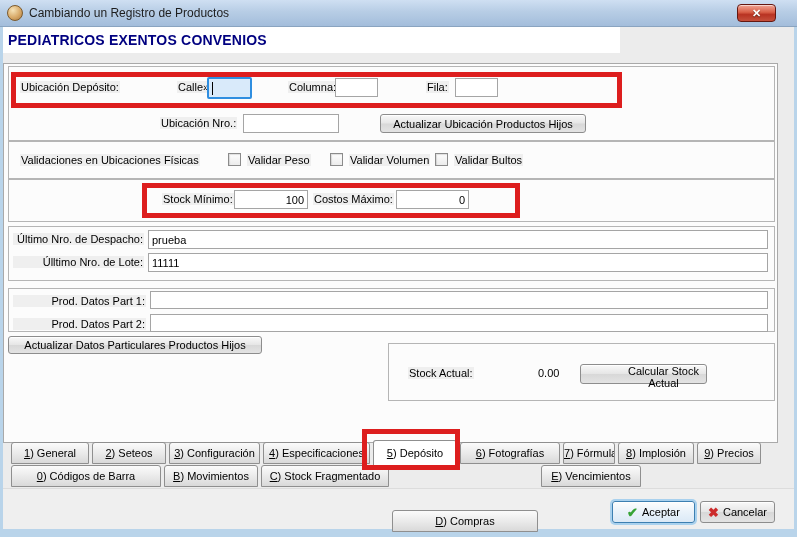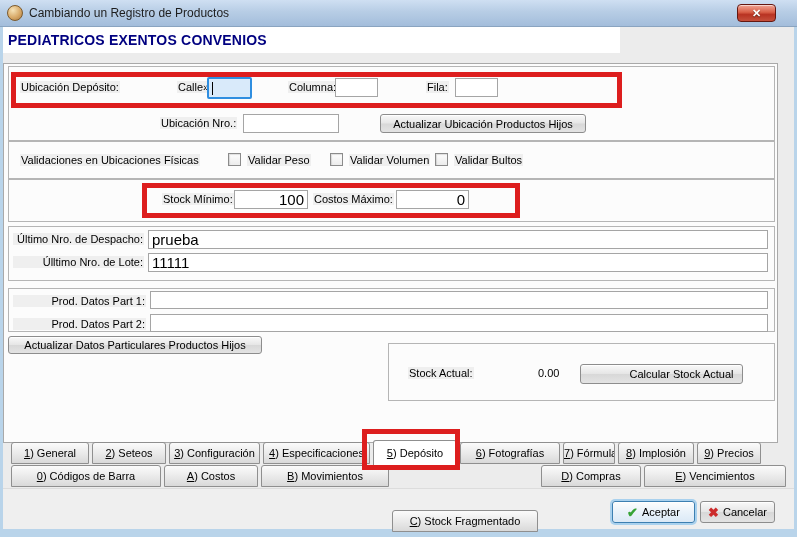--- a/index.html
+++ b/index.html
@@ -47,21 +47,21 @@
   .gA{ left:5px;  top:39px;  width:767px; height:75px; }
   .gB{ left:5px;  top:114px; width:767px; height:38px; }
   .gC{ left:5px;  top:152px; width:767px; height:43px; }
   .gD{ left:5px;  top:199px; width:767px; height:55px; }
   .gE{ left:5px;  top:261px; width:767px; height:44px; }
   .gF{ left:385px; top:316px; width:387px; height:58px; }
   .lbl{ position:absolute; background:#efefef; padding:0 1px; white-space:nowrap; }
   .lbl-r{ text-align:right; }
   .inp{
     position:absolute; border:1px solid #a5a5a5; background:#fff;
-    font-family:"Liberation Sans",sans-serif; font-size:15px;
+    font-family:"Liberation Sans",sans-serif; font-size:11px;
     padding:3px 3px; height:19px; outline:none;
   }
   .inp.num{ text-align:right; }
   .inp-focus{
     position:absolute; border:2px solid #2f8ee0; background:#d9eafa;
     border-radius:2px; display:flex; align-items:center; padding-left:3px;
   }
   .caret{ width:1px; height:13px; background:#000; }
   .btn{
     position:absolute; border:1px solid #8d8d8d; border-radius:3px;
@@ -186,37 +186,36 @@
 
     <span class="lbl lbl-r" style="left:10px; top:268px; width:133px;">Prod. Datos Part 1:</span>
     <input class="inp" style="left: 147px; top: 264px; width: 618px; height: 18px;" value="">
     <span class="lbl lbl-r" style="left:10px; top:291px; width:133px;">Prod. Datos Part 2:</span>
     <input class="inp" style="left: 147px; top: 287px; width: 618px; height: 18px;" value="">
 
     <button class="btn" style="left:5px; top:309px; width:254px; height:18px;">Actualizar Datos Particulares Productos Hijos</button>
 
     <span class="lbl" style="left:405px; top:340px;">Stock Actual:</span>
     <span class="static-val" style="left:535px; top:340px;">0.00</span>
-    <button class="btn" style="left:577px; top:337px; width:163px; height:20px;padding-left:40px;">Calcular Stock Actual</button>
+    <button class="btn" style="left:577px; top:337px; width:127px; height:20px;padding-left:40px;">Calcular Stock Actual</button>
 
     <div class="tabs tabs1">
       <div class="tab"><u>1</u><span>) General</span></div>
       <div class="tab"><u>2</u><span>) Seteos</span></div>
       <div class="tab"><u>3</u><span>) Configuración</span></div>
       <div class="tab"><u>4</u><span>) Especificaciones</span></div>
       <div class="tab active"><u>5</u><span>) Depósito</span></div>
       <div class="tab"><u>6</u><span>) Fotografías</span></div>
       <div class="tab"><u>7</u><span>) Fórmulas</span></div>
       <div class="tab"><u>8</u><span>) Implosión</span></div>
       <div class="tab"><u>9</u><span>) Precios</span></div>
     </div>
 
     <div class="tabs tabs2">
       <div class="tab"><u>0</u><span>) Códigos de Barra</span></div>
-      <div class="tab"><u>A</u><span>) Costos</span></div>
       <div class="tab"><u>B</u><span>) Movimientos</span></div>
       <div class="tab"><u>C</u><span>) Stock Fragmentado</span></div>
       <div class="tab"><u>D</u><span>) Compras</span></div>
       <div class="tab"><u>E</u><span>) Vencimientos</span></div>
     </div>
 
     <div class="annotation red3"></div>
 
     <div class="footer"></div>
     <button class="btn btn-accept">

